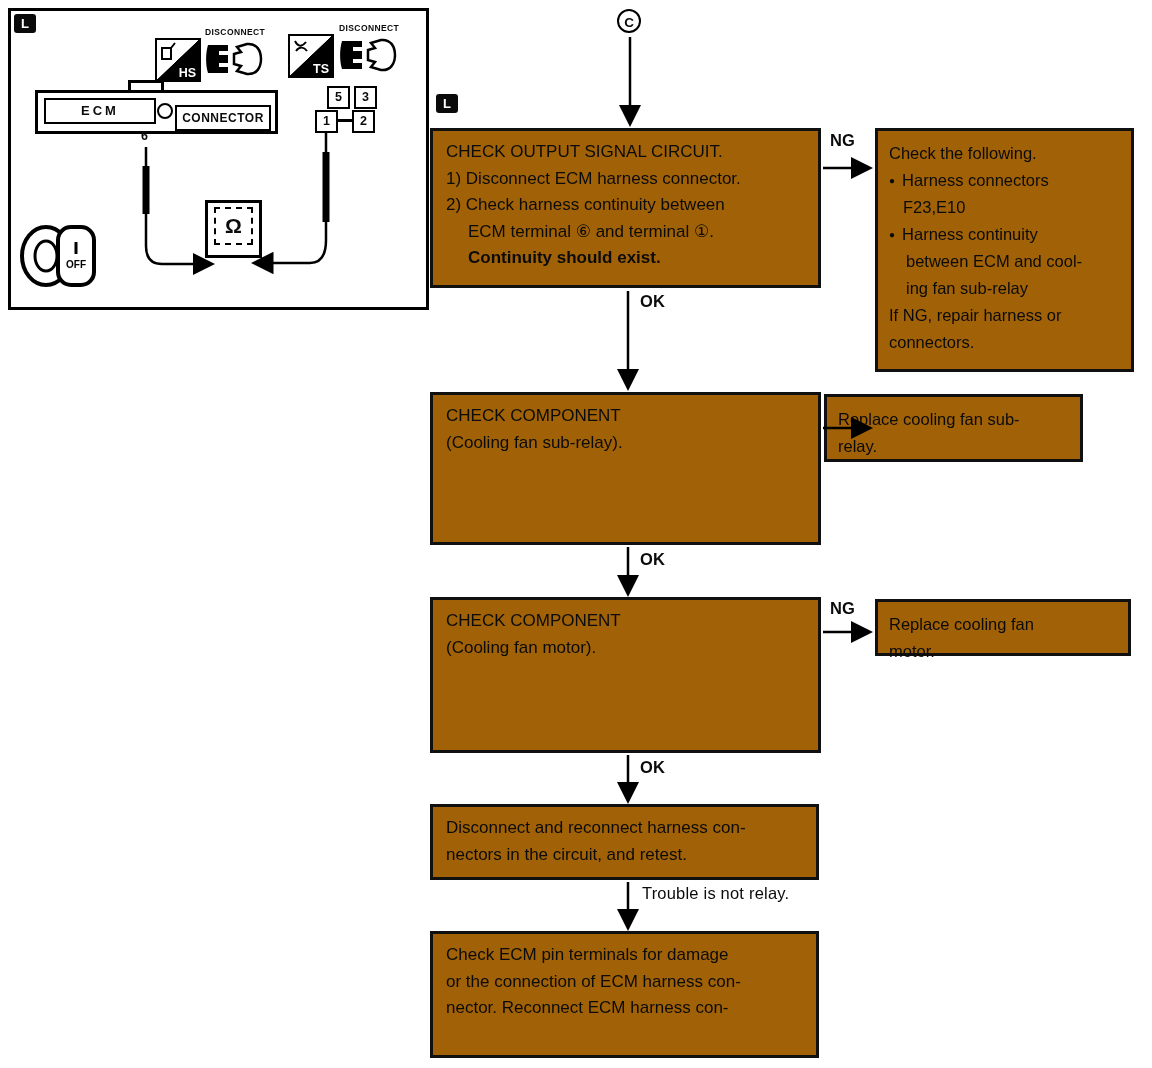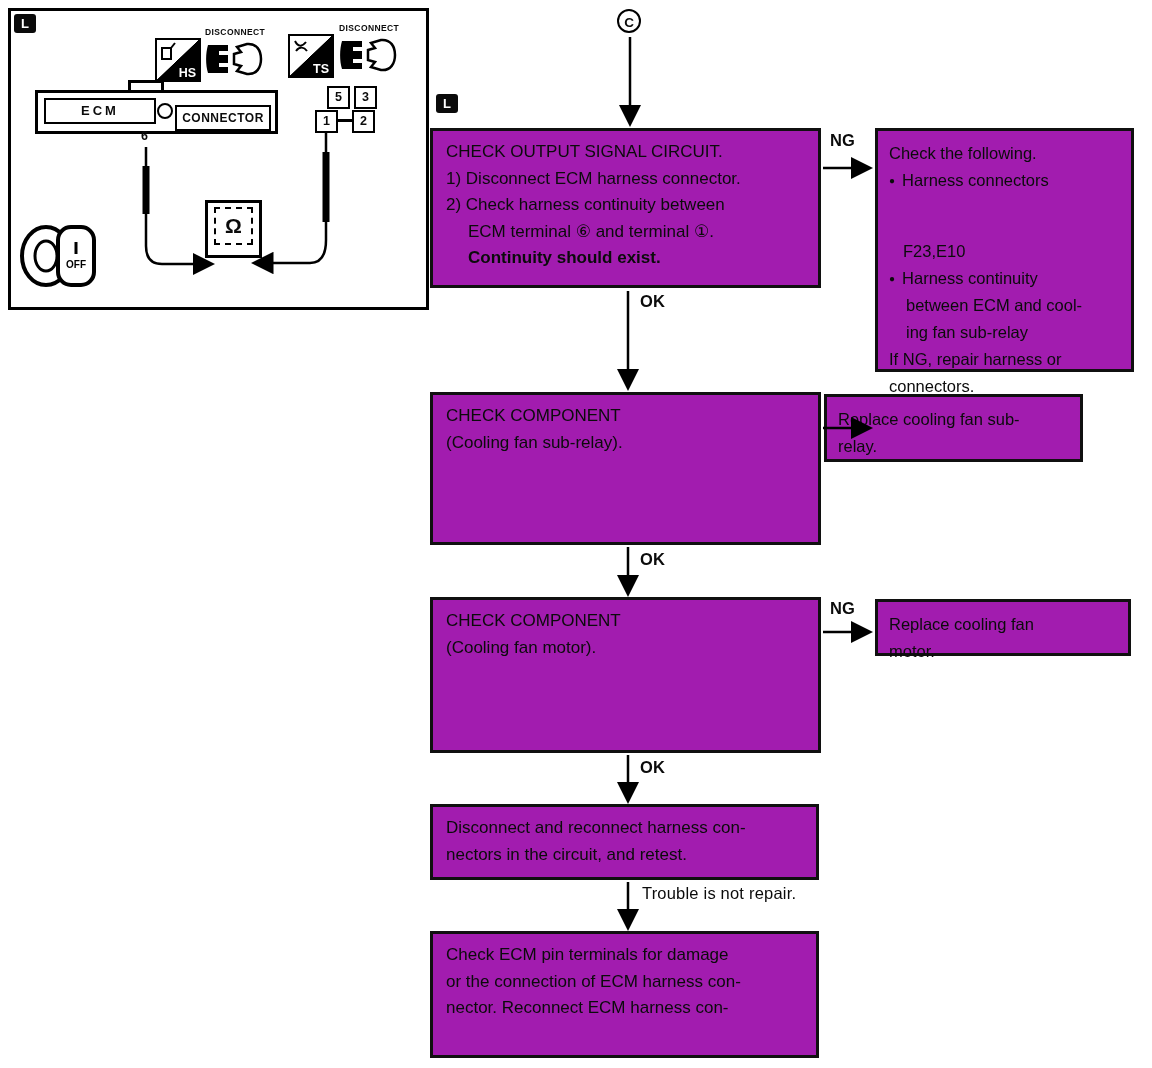--- a/index.html
+++ b/index.html
@@ -1,27 +1,27 @@
 <!DOCTYPE html>
 <html><head>
 <meta charset="utf-8">
 <style>
   html,body{margin:0;padding:0;background:#fff;}
   #canvas{
     position:relative;width:1152px;height:1068px;background:#fff;overflow:hidden;
     font-family:"Liberation Sans","DejaVu Sans",sans-serif;color:#0b0b0b;
   }
   
-  .flow-box{position:absolute;border:3px solid #101010;background:#a21caf;
+  .flow-box{position:absolute;border:3px solid #101010;background:#a16207;
     padding:8px 13px;font-size:17px;line-height:26.5px;box-sizing:border-box;}
   .bx-line{white-space:nowrap;}
   .indent{padding-left:22px;}
   .bold{font-weight:700;}
   .hang{padding-left:17px;}
-  .refs{padding-left:14px;margin-top:44px;}
+  .refs{padding-left:14px;}
   .bullet .dot{font-size:10px;vertical-align:2px;margin-right:7px;}
   .ng-box{font-size:16.5px;line-height:27px;padding:9px 11px;}
   .edge-label{position:absolute;font-size:16.5px;font-weight:600;letter-spacing:.2px;white-space:nowrap;}
   .circle-ref{position:absolute;width:24px;height:24px;border:2.5px solid #000;border-radius:50%;
     text-align:center;line-height:23px;font-size:13.5px;font-weight:700;box-sizing:border-box;}
   .badge{position:absolute;width:22px;height:19px;background:#0a0a0a;color:#fff;font-size:13px;
     font-weight:700;text-align:center;line-height:19px;border-radius:3px;}
   
   #inset{position:absolute;left:8px;top:8px;width:415px;height:296px;border:3px solid #000;background:#fff;}
   .tool-square{position:absolute;width:46px;height:44px;border:2px solid #000;box-sizing:border-box;
@@ -149,21 +149,21 @@
   <div class="flow-box ng-box" style="left:875px;top:599px;width:256px;height:57px;">
     <div class="bx-line">Replace cooling fan</div>
     <div class="bx-line">motor.</div>
   </div>
   <span class="edge-label" style="left:640px;top:758px;">OK</span>
 
   <div class="flow-box" style="left:430px;top:804px;width:389px;height:76px;">
     <div class="bx-line">Disconnect and reconnect harness con-</div>
     <div class="bx-line">nectors in the circuit, and retest.</div>
   </div>
-  <span class="edge-label" style="left:642px;top:884px;font-weight:400;">Trouble is not repair.</span>
+  <span class="edge-label" style="left:642px;top:884px;font-weight:400;">Trouble is not relay.</span>
 
   <div class="flow-box" style="left:430px;top:931px;width:389px;height:127px;">
     <div class="bx-line">Check ECM pin terminals for damage</div>
     <div class="bx-line">or the connection of ECM harness con-</div>
     <div class="bx-line">nector. Reconnect ECM harness con-</div>
   </div>
 
   <svg id="lines">
     <defs>
       <marker id="arr" markerWidth="9" markerHeight="9" refX="7" refY="4.5" orient="auto">

